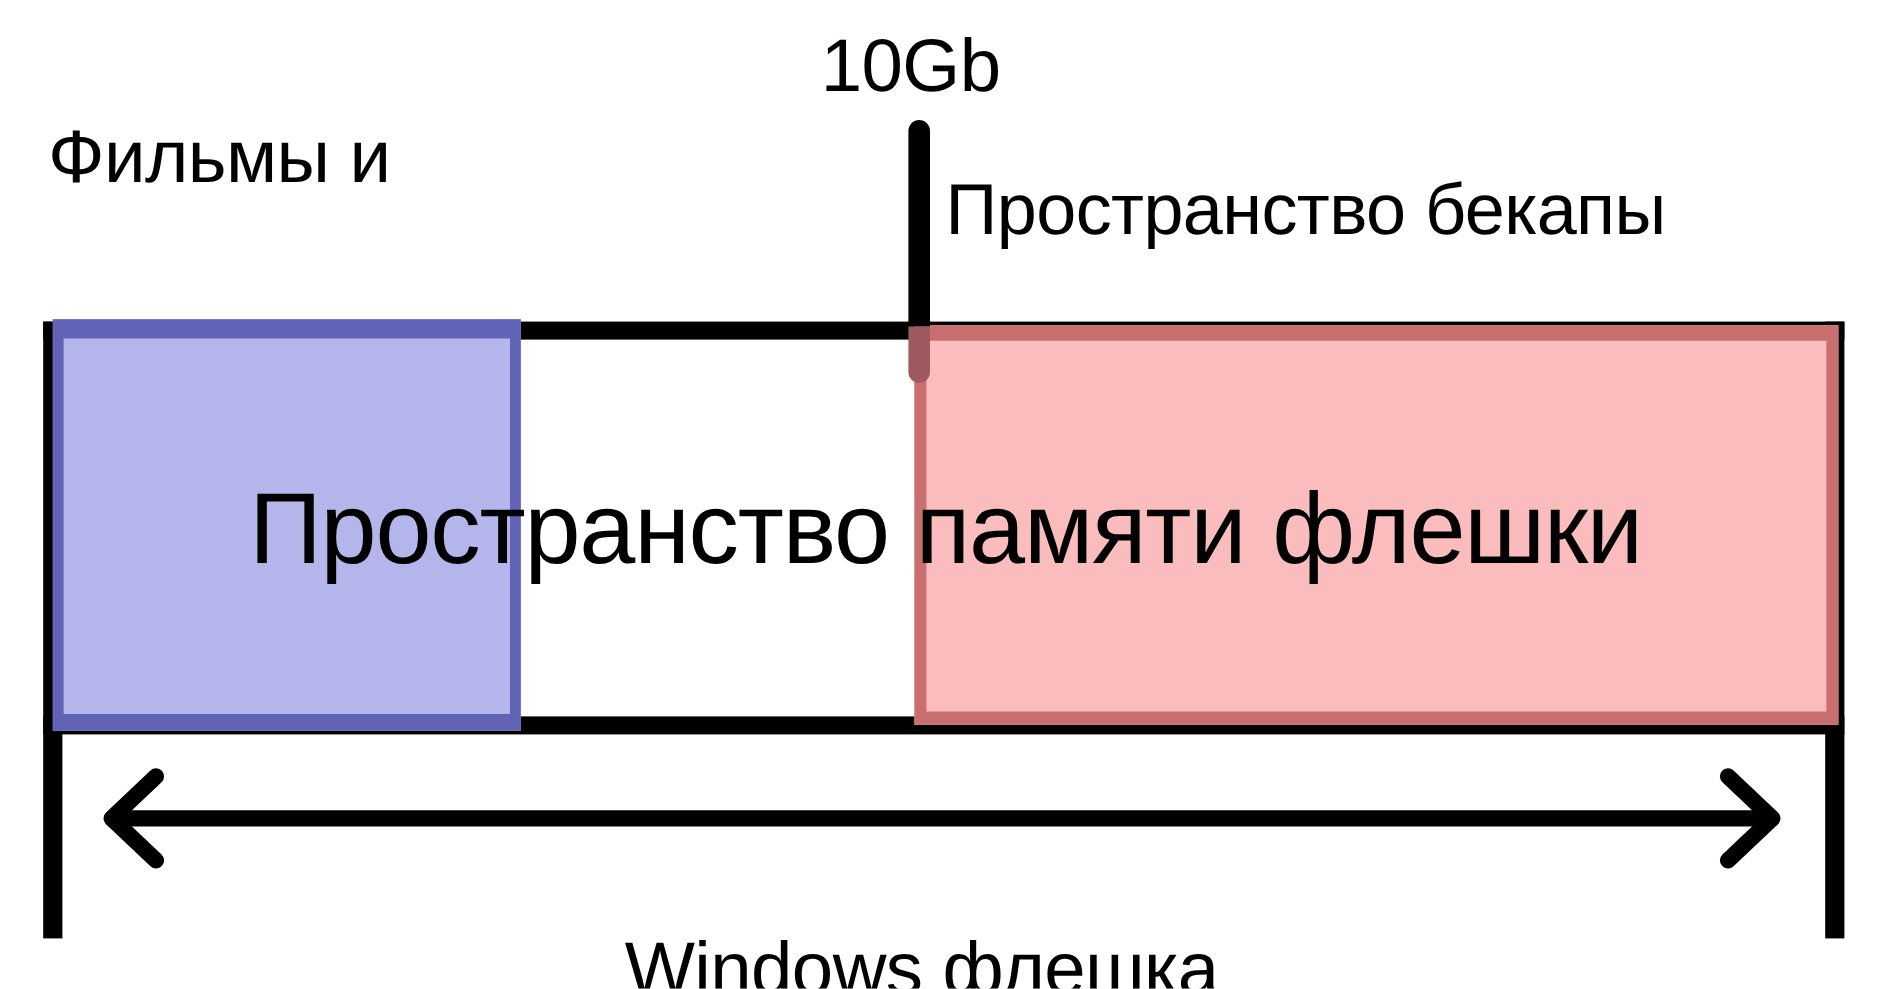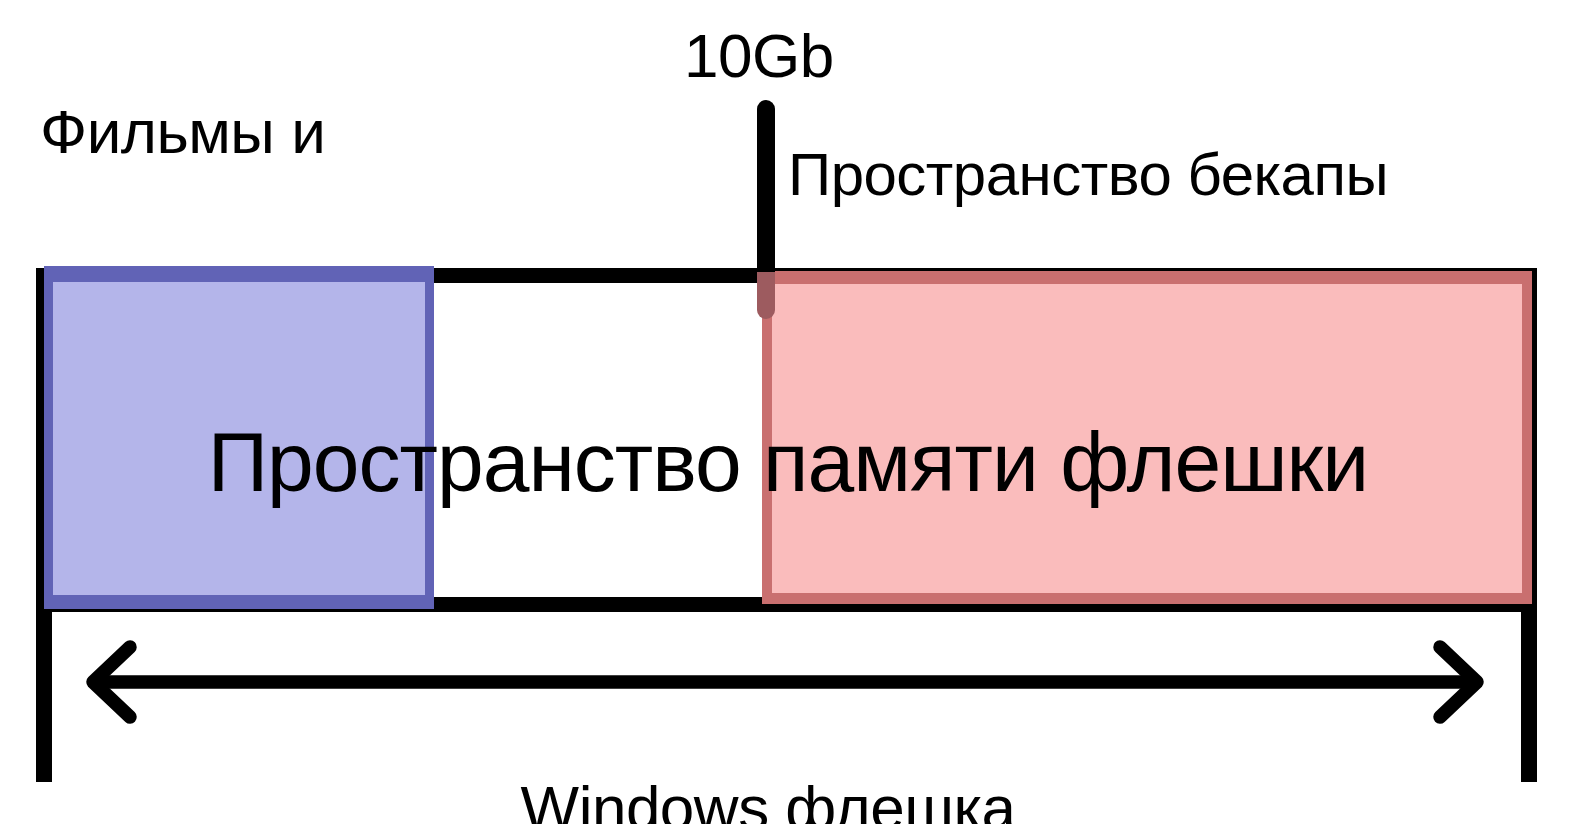--- a/index.html
+++ b/index.html
@@ -39,21 +39,21 @@
   #tick-lower{
     position:absolute;left:757px;top:272px;width:18px;height:47px;
     background:#9d5b5f;border-radius:0 0 9px 9px;z-index:3;
   }
   
   .lbl{position:absolute;z-index:4;white-space:nowrap;letter-spacing:-0.5px;}
   #lbl-10gb{left:684px;top:20px;font-size:62px;}
   #lbl-left{left:40px;top:55px;font-size:62px;line-height:82px;margin-top:36px;}
   #lbl-right{left:788px;top:140px;font-size:60px;}
   #lbl-center{
-    left:50%;top:414px;transform:translateX(-50%);
+    left:50%;top:392px;transform:translateX(-50%);
     font-size:84px;letter-spacing:-1px;
   }
   #lbl-bottom{
     left:50%;top:772px;transform:translateX(-50%);
     margin-left:-20px;font-size:62px;
   }
   
   #arrow-svg{position:absolute;left:58px;top:628px;z-index:3;}
 </style>
 </head>

